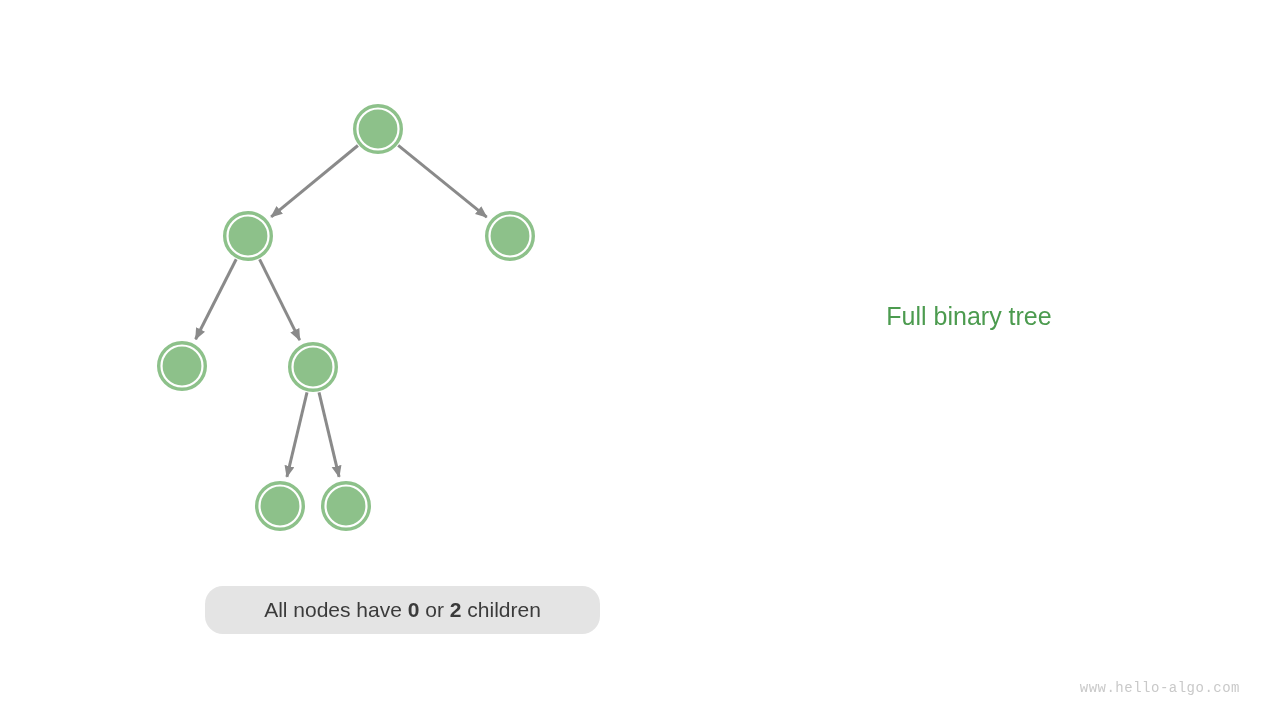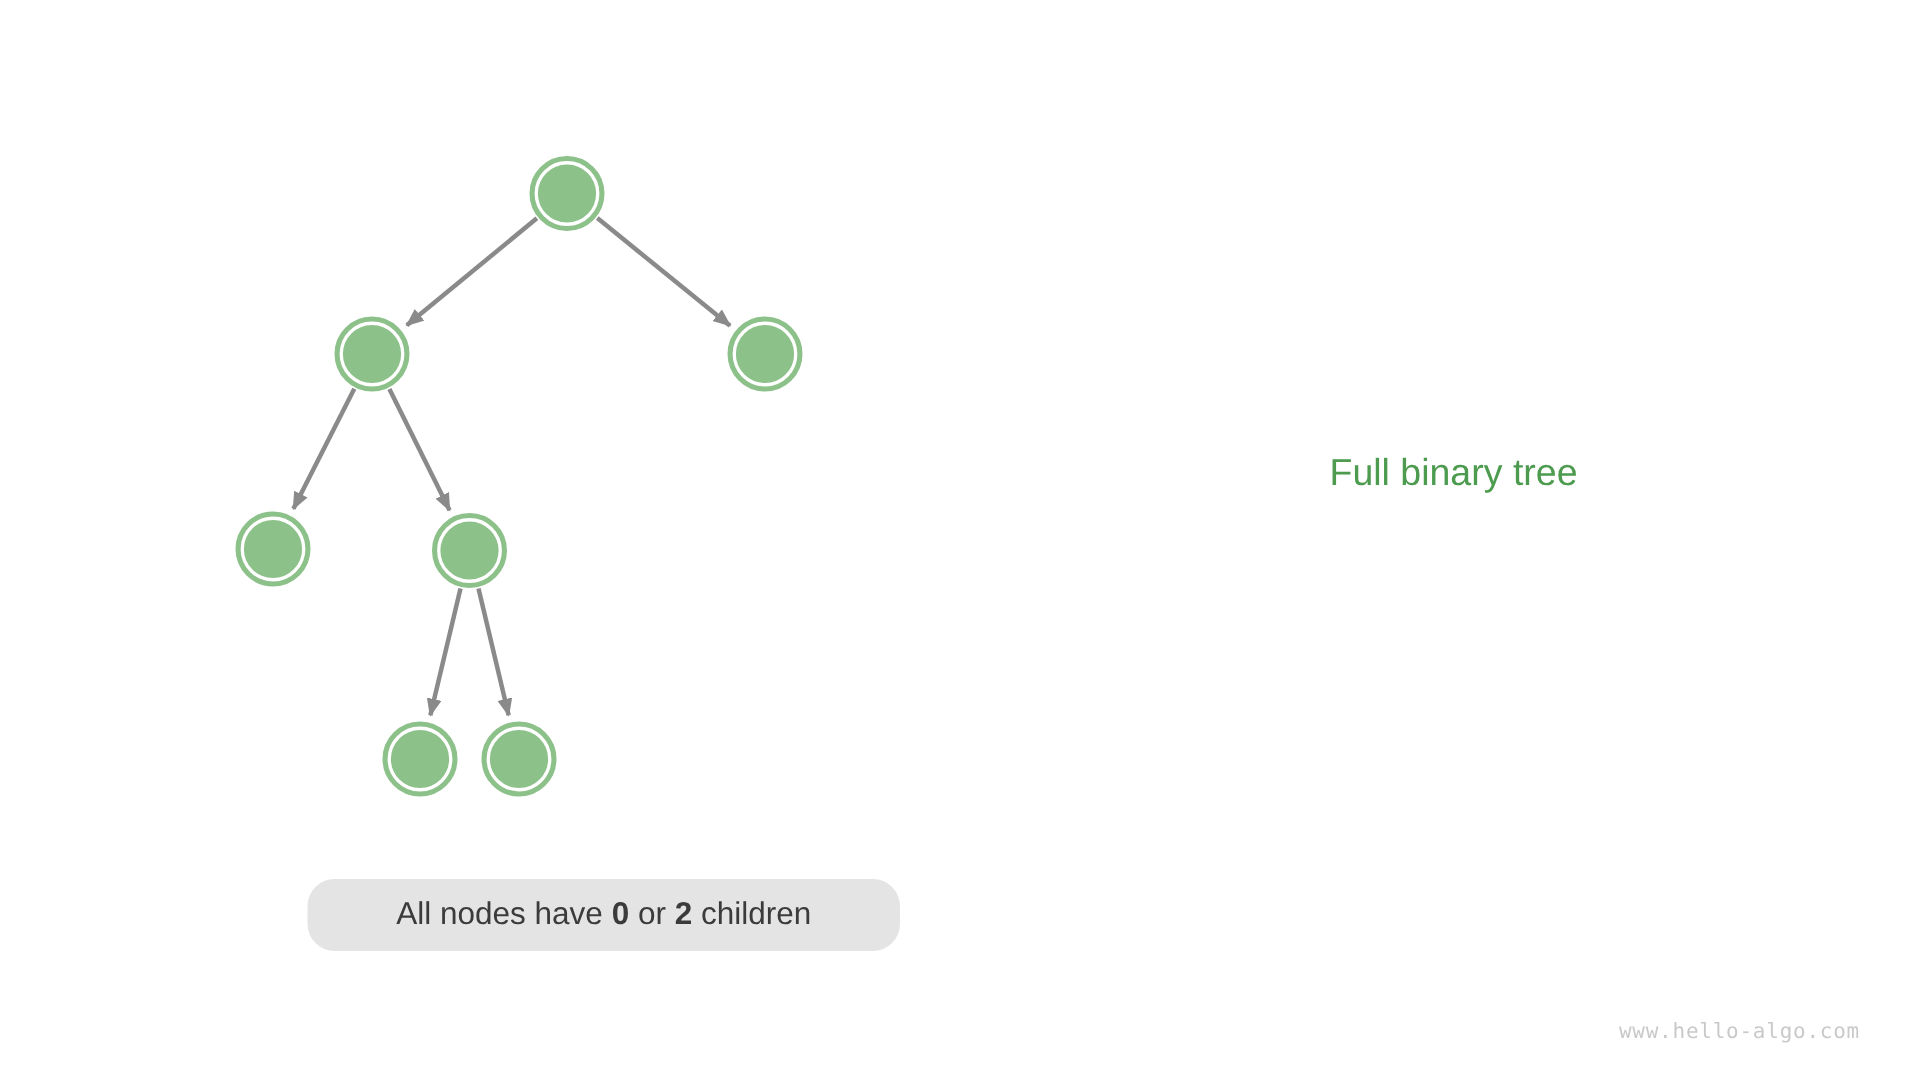--- a/index.html
+++ b/index.html
@@ -104,15 +104,15 @@
           <circle cx="346" cy="506" r="23.5" fill="#8dc18a" stroke="#8dc18a" stroke-width="3"></circle>
           <circle cx="346" cy="506" r="20.5" fill="none" stroke="#ffffff" stroke-width="2.2"></circle>
         </g>
       </g>
   </svg>
 
   <div class="figure-title" style="color: rgb(76, 155, 79);">Full binary tree</div>
 
   <div class="caption-box" style="background: rgb(228, 228, 228); color: rgb(59, 59, 59);"><span>All nodes have </span><b>0</b><span> or </span><b>2</b><span> children</span></div>
 
-  <div class="watermark" style="color: rgb(201, 201, 201);">www.hello-algo.com</div>
+  <div class="watermark" style="color: rgb(201, 201, 201); font-family: Liberation Mono, monospace;">www.hello-algo.com</div>
 
 </div>
 
 </body></html>

